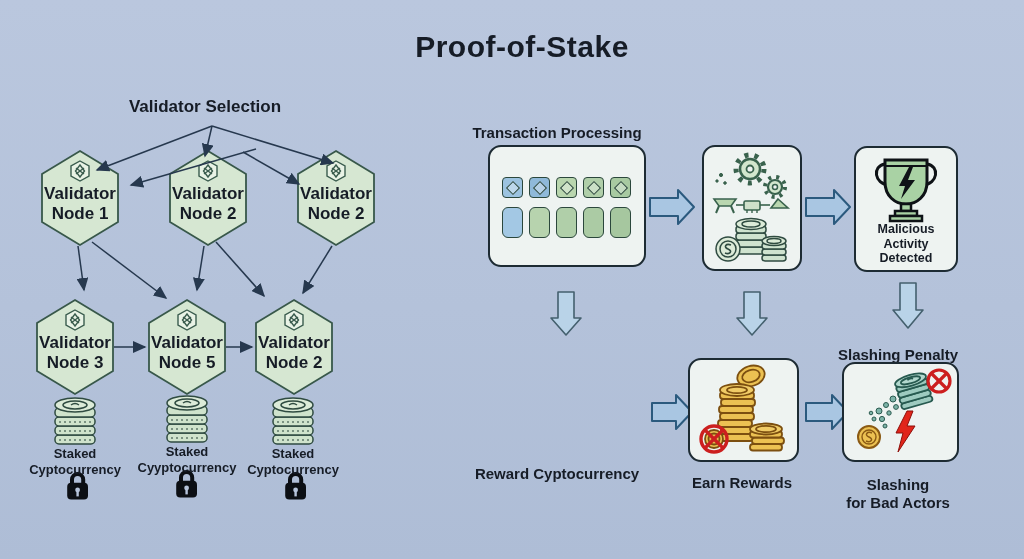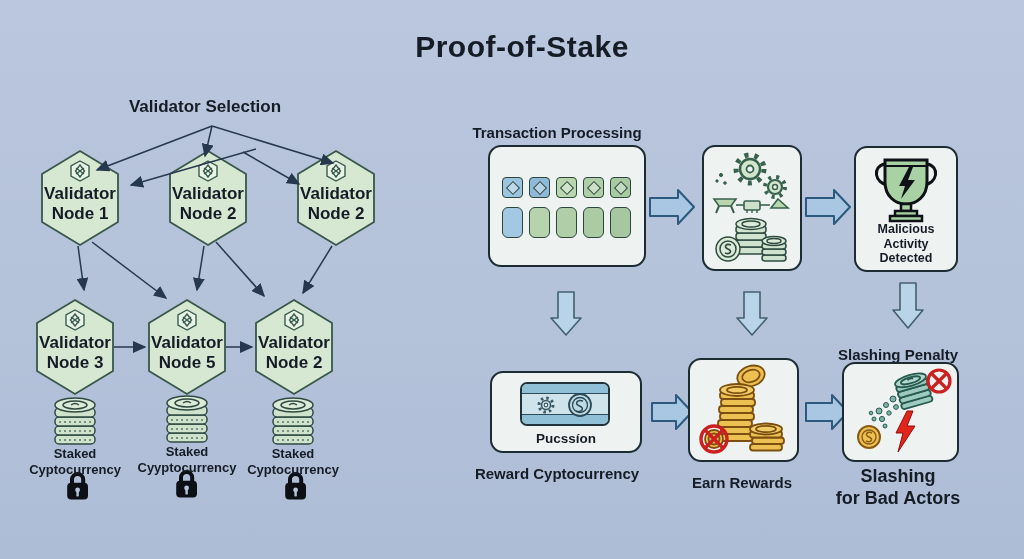--- a/index.html
+++ b/index.html
@@ -217,21 +217,21 @@
 Cyptocurrency</div>
   <div class="lbl staked-lbl" style="left:130px;top:444px;width:114px;">Staked
 Cyyptocurrency</div>
   <div class="lbl staked-lbl" style="left:236px;top:446px;width:114px;">Staked
 Cyptocurrency</div>
 
   <div class="lbl h-mid" style="left:457px;top:118px;width:200px;">Transaction Processing</div>
   <div class="lbl h-mid" style="left:447px;top:459px;width:220px;">Reward Cyptocurrency</div>
   <div class="lbl h-mid" style="left:662px;top:468px;width:160px;">Earn Rewards</div>
   <div class="lbl h-mid" style="left:798px;top:340px;width:200px;">Slashing Penalty</div>
-  <div class="lbl" style="left:798px;top:466px;width:200px;font-size:18px;line-height:1.2;">Slashing
+  <div class="lbl" style="left:798px;top:476px;width:200px;font-size:15px;line-height:1.2;">Slashing
 for Bad Actors</div>
 
   <div class="box" style="left:488px;top:145px;width:154px;height:118px;">
     <div class="sq-row" style="left:12px;top:30px;">
       <div class="sq c-blue">
           <span class="diamond"></span>
         </div>
       <div class="sq c-blue2">
           <span class="diamond"></span>
         </div>
@@ -305,39 +305,20 @@
       <rect x="32" y="50" width="10" height="7" fill="#a9d2a4" stroke="#0e1216" stroke-width="2.5"></rect>
       <rect x="26" y="57" width="22" height="5" fill="#a9d2a4" stroke="#0e1216" stroke-width="2.5"></rect>
       <rect x="21" y="62" width="32" height="5" fill="#a9d2a4" stroke="#0e1216" stroke-width="2.5"></rect>
       <polygon points="40,13 30,32 36,32 32,45 46,26 39,26 44,13" fill="#0e1216"></polygon>
     </svg>
     <div class="box-bottom-lbl">Malicious
 Activity
 Detected</div>
   </div>
 
-  <div class="box" style="left:490px;top:371px;width:148px;height:78px;">
-    <div class="band-box">
-      <div class="band top"></div>
-      <div class="band bot"></div>
-      <div class="band-content">
-        <svg width="18" height="18" viewBox="0 0 18 18">
-          <circle cx="9" cy="9" r="7" fill="none" stroke="#3d5a66" stroke-width="3" stroke-dasharray="2.5 3"></circle>
-          <circle cx="9" cy="9" r="4.5" fill="#cfe4ea" stroke="#3d5a66" stroke-width="1.6"></circle>
-          <circle cx="9" cy="9" r="1.8" fill="#eef3f1" stroke="#3d5a66" stroke-width="1.2"></circle>
-        </svg>
-        <svg width="26" height="26" viewBox="0 0 26 26">
-          <circle cx="13" cy="13" r="11" fill="#bcd9e4" stroke="#2c4a58" stroke-width="1.8"></circle>
-          <circle cx="13" cy="13" r="7.5" fill="none" stroke="#2c4a58" stroke-width="1.3"></circle>
-          <path d="M16 9 c-6 -2 -9 3 -3.5 5 c5.5 2 2.5 7 -3.5 5" fill="none" stroke="#2c4a58" stroke-width="1.5"></path>
-        </svg>
-      </div>
-    </div>
-    <div class="box-inner-lbl">Pucssíon</div>
-  </div>
 
   <div class="box" style="left:688px;top:358px;width:107px;height:100px;">
     <svg width="99" height="94" viewBox="0 0 99 94" style="position:absolute;left:4px;top:3px;">
       <g fill="var(--gold)" stroke="var(--gold-stroke)" stroke-width="1.8">
         <ellipse cx="57" cy="13" rx="14" ry="10" transform="rotate(-18 57 13)"></ellipse>
         <ellipse cx="57" cy="13" rx="9" ry="6" transform="rotate(-18 57 13)" fill="none"></ellipse>
         <rect x="25" y="71" width="34" height="7" rx="3"></rect>
           <rect x="27" y="64" width="34" height="7" rx="3"></rect>
         <rect x="24" y="57" width="34" height="7" rx="3"></rect>
           <rect x="26" y="50" width="34" height="7" rx="3"></rect>

